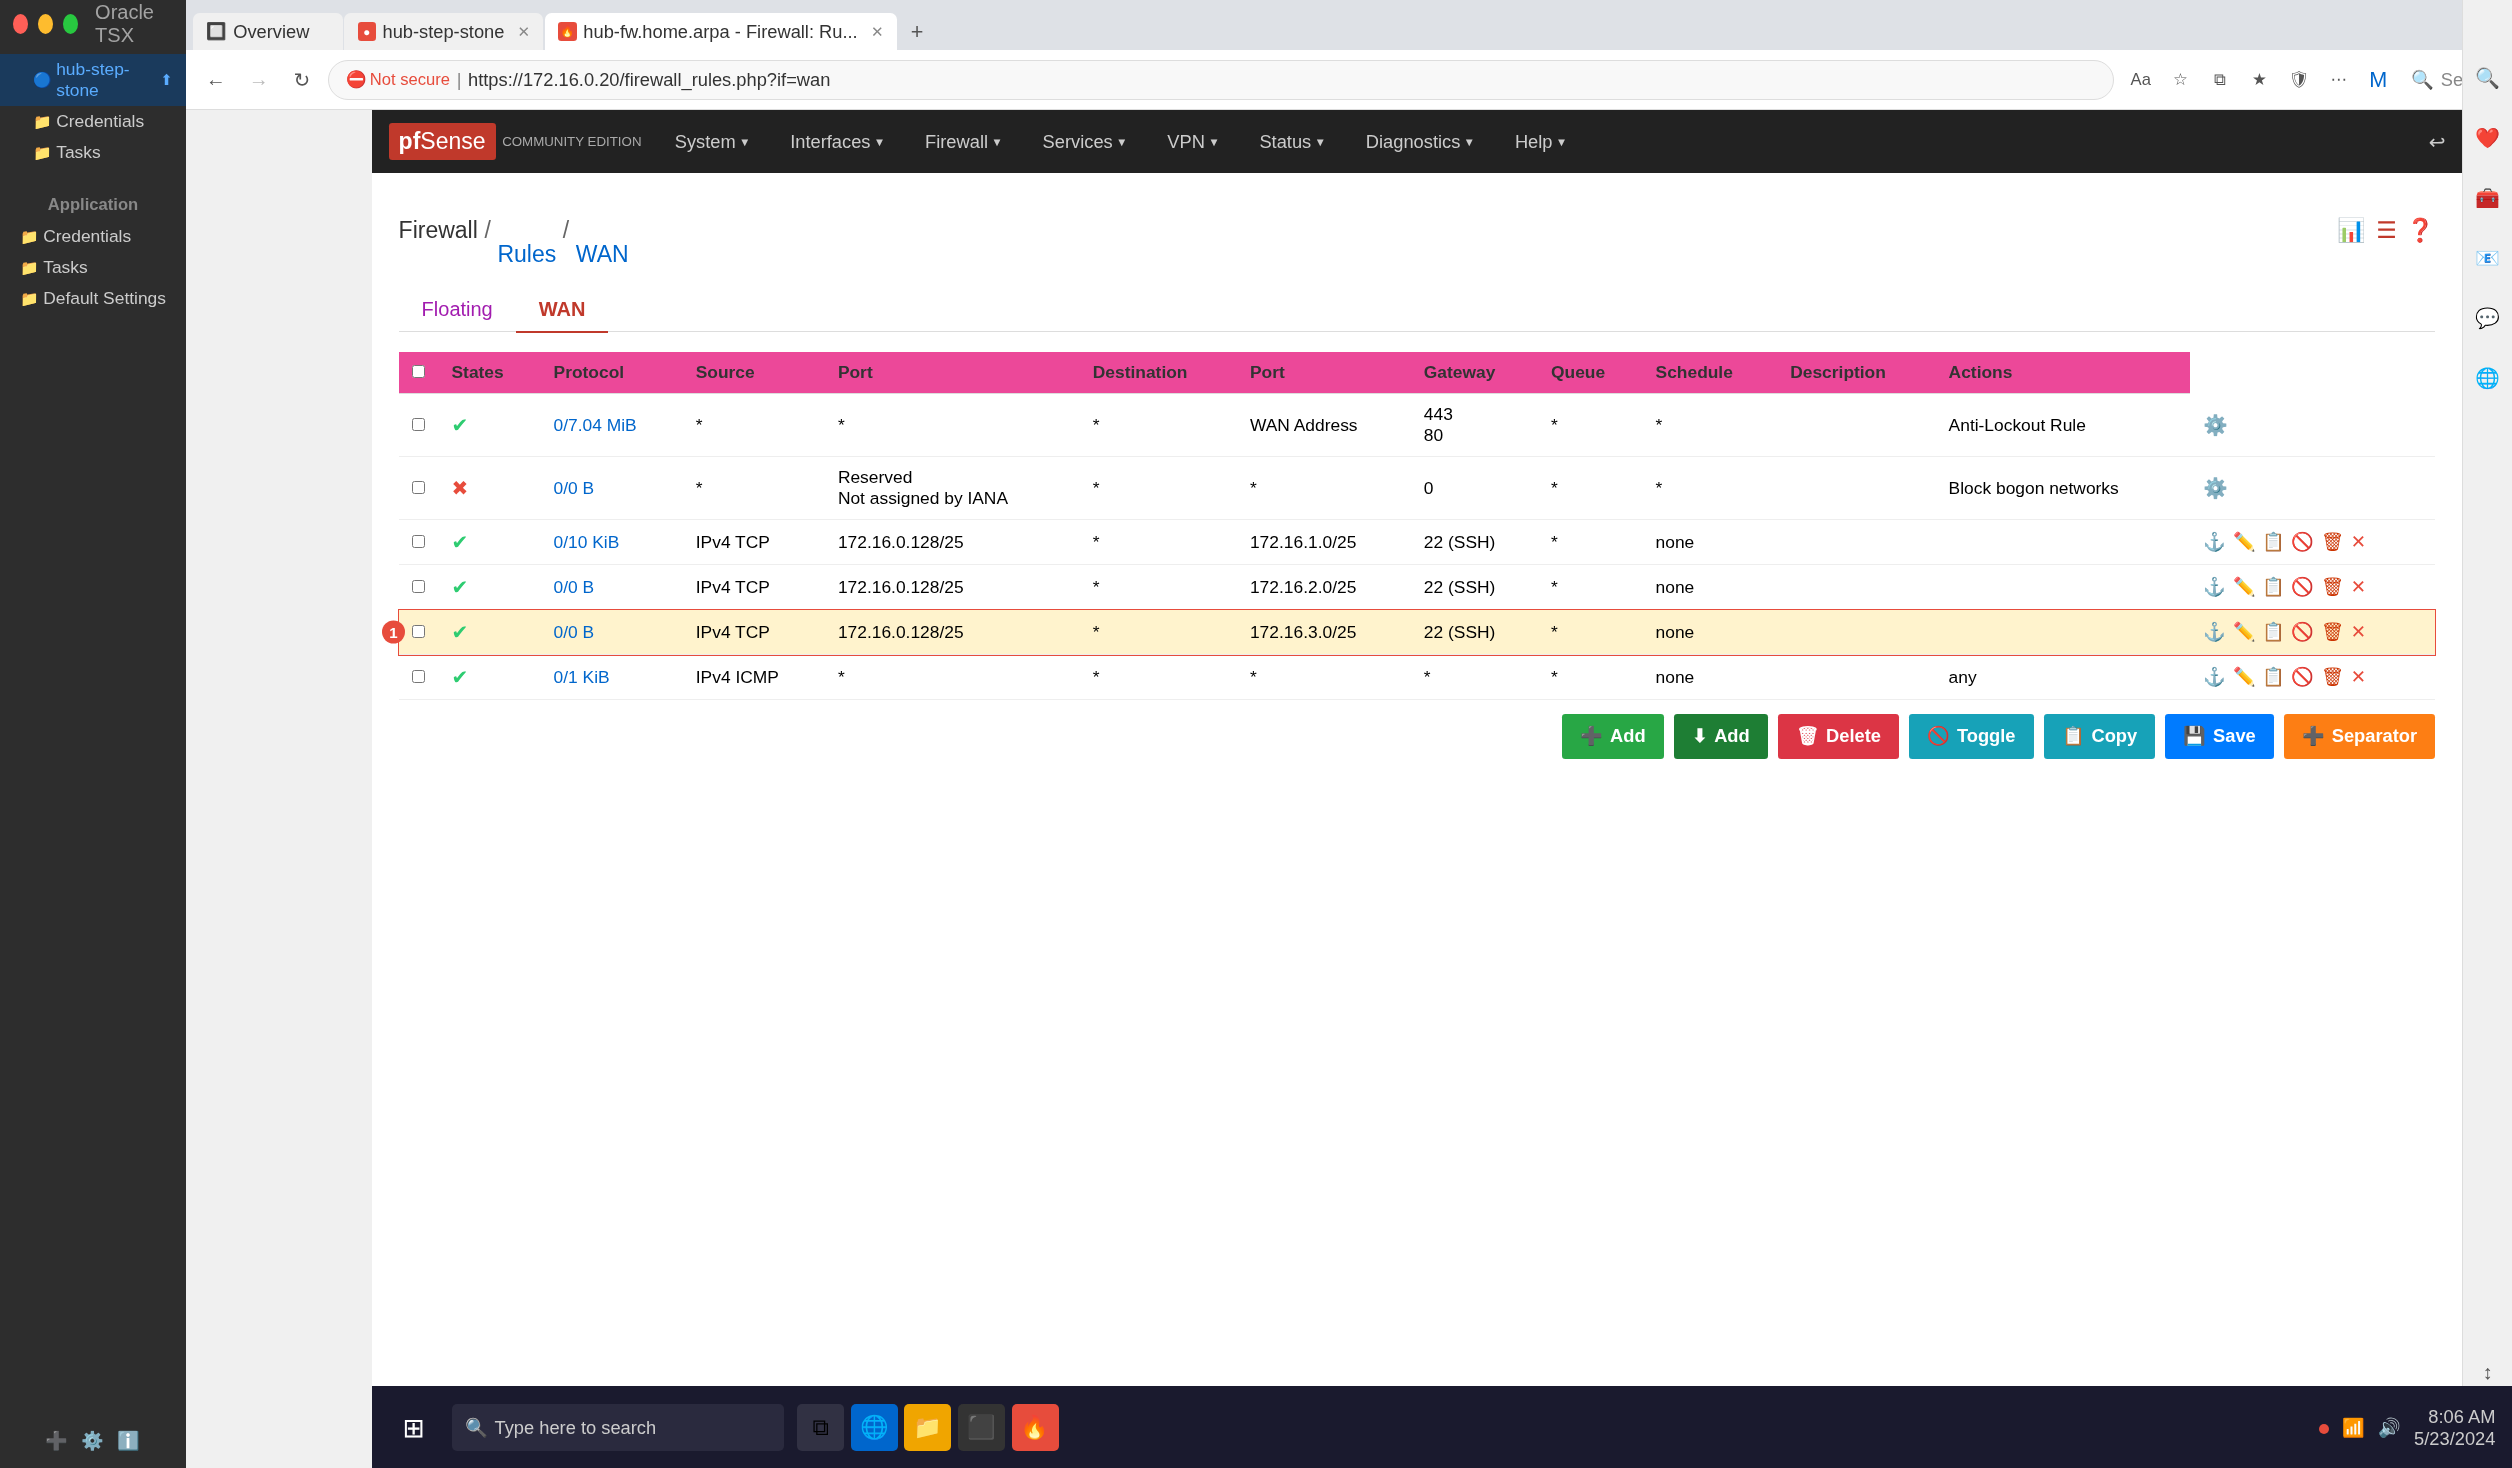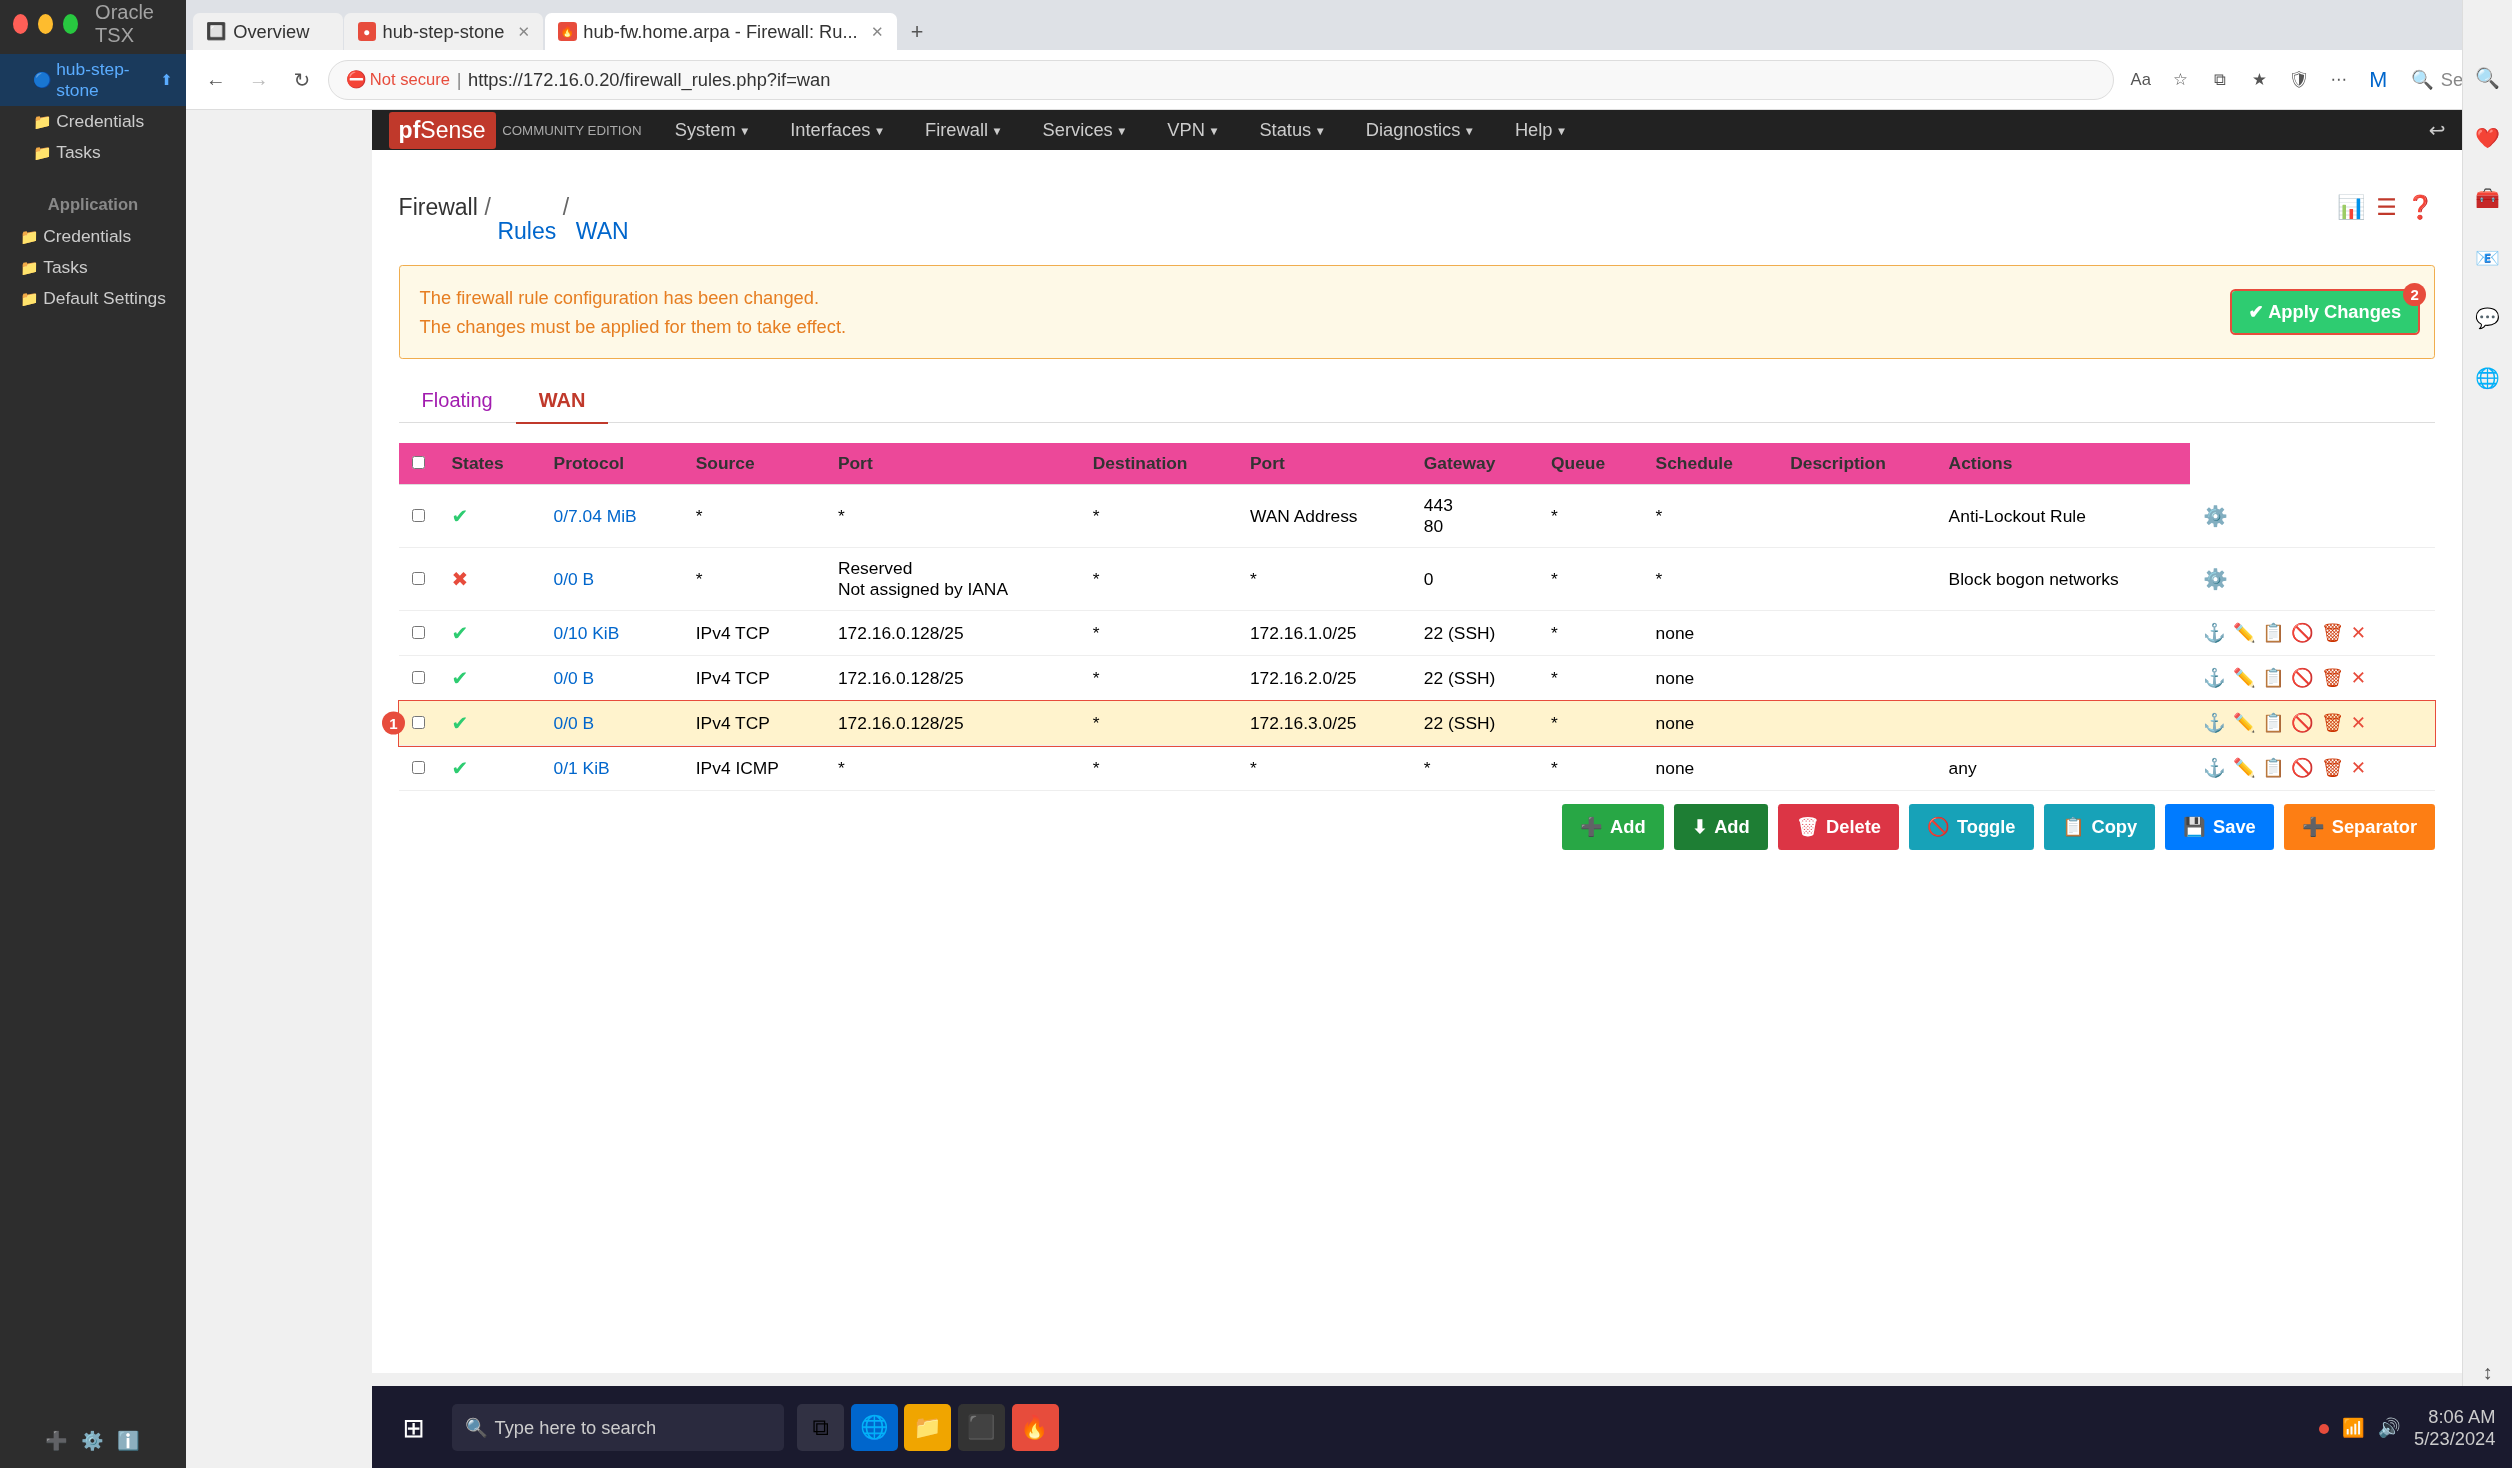--- a/index.html
+++ b/index.html
@@ -40,21 +40,21 @@
     .url-bar .not-secure { color: #e74c3c; font-size: 16.6px; display: flex; align-items: center; gap: 3.3px; }
     .url-bar .url-text { color: #333; }
     .url-bar-actions { display: flex; gap: 6.6px; }
     .url-action { width: 33px; height: 33px; border: none; background: none; font-size: 16.6px; color: #555; cursor: pointer; display: flex; align-items: center; justify-content: center; }
     .sidebar-right { position: absolute; right: 0; top: 0; width: 50px; height: 1469px; background: #f0f0f0; border-left: 0.8px solid #ddd; display: flex; flex-direction: column; align-items: center; padding: 58px 0 0; gap: 20px; }
     .sidebar-right-icon { width: 40px; height: 40px; display: flex; align-items: center; justify-content: center; font-size: 20px; color: #555; cursor: pointer; border-radius: 6.6px; }
     .sidebar-right-icon.active { color: #0066cc; }
 
     
     .content-area { position: absolute; top: 110px; left: 186px; right: 50px; bottom: 83px; overflow: auto; }
-    .pfsense-nav { height: 40px; background: #222; display: flex; align-items: center; padding: 0 16.6px; gap: 26.6px; }
+    .pfsense-nav { height: 63px; background: #222; display: flex; align-items: center; padding: 0 16.6px; gap: 26.6px; }
     .pfsense-logo { display: flex; align-items: center; gap: 6.6px; }
     .pfsense-nav-item { color: #ccc; font-size: 18.3px; cursor: pointer; padding: 3.3px 6.6px; display: flex; align-items: center; gap: 3.3px; }
     .pfsense-nav-item .arrow { font-size: 11.6px; }
     .pfsense-nav-logout { margin-left: auto; color: #ccc; font-size: 20px; cursor: pointer; }
 
     .pfsense-body { background: #fff; min-height: calc(100% - 53px); padding: 20px 26.6px; }
 
     
     .breadcrumb { display: flex; align-items: center; gap: 6.6px; font-size: 23px; margin-bottom: 20px; }
     .breadcrumb-item { color: #333; }
@@ -263,28 +263,20 @@
         <span class="breadcrumb-item link">Rules</span>
         <span class="breadcrumb-sep">/</span>
         <span class="breadcrumb-item link">WAN</span>
         <div class="breadcrumb-actions">
           <span class="breadcrumb-action-icon">📊</span>
           <span class="breadcrumb-action-icon">☰</span>
           <span class="breadcrumb-action-icon">❓</span>
         </div>
       </div>
 
-      <div class="alert-warning">
-        <p>The firewall rule configuration has been changed.</p>
-        <p>The changes must be applied for them to take effect.</p>
-        <button class="apply-changes-btn">
-          <span>✔ Apply Changes</span>
-          <span class="apply-badge">2</span>
-        </button>
-      </div>
 
       <div class="rule-tabs">
         <div class="rule-tab">
           <span>Floating</span>
         </div>
         <div class="rule-tab active">
           <span>WAN</span>
         </div>
       </div>
 

